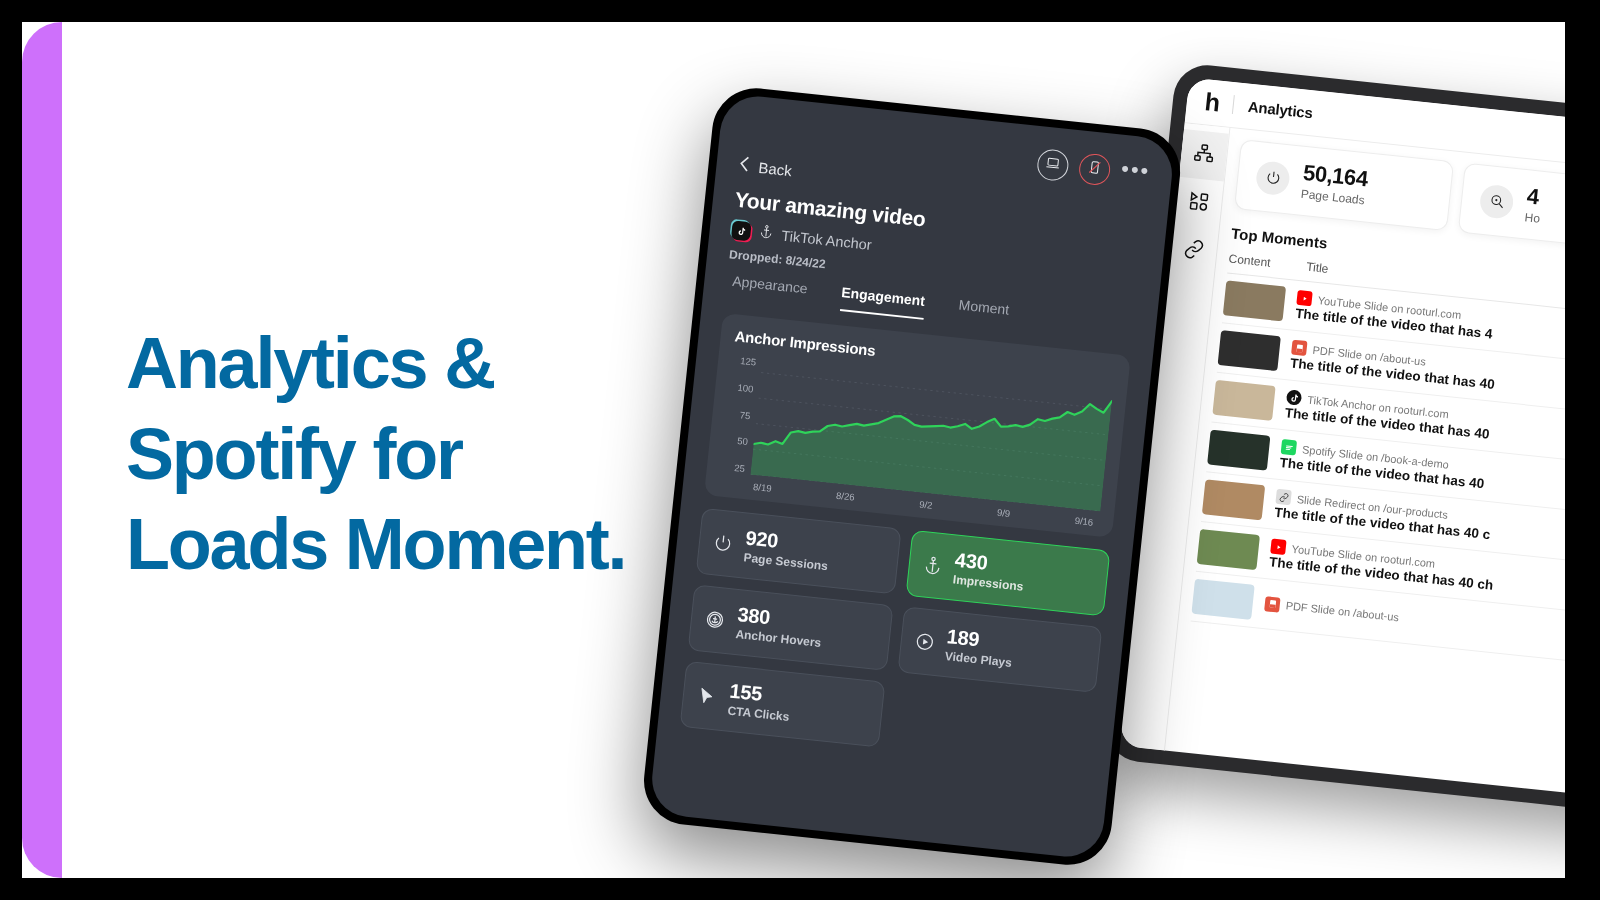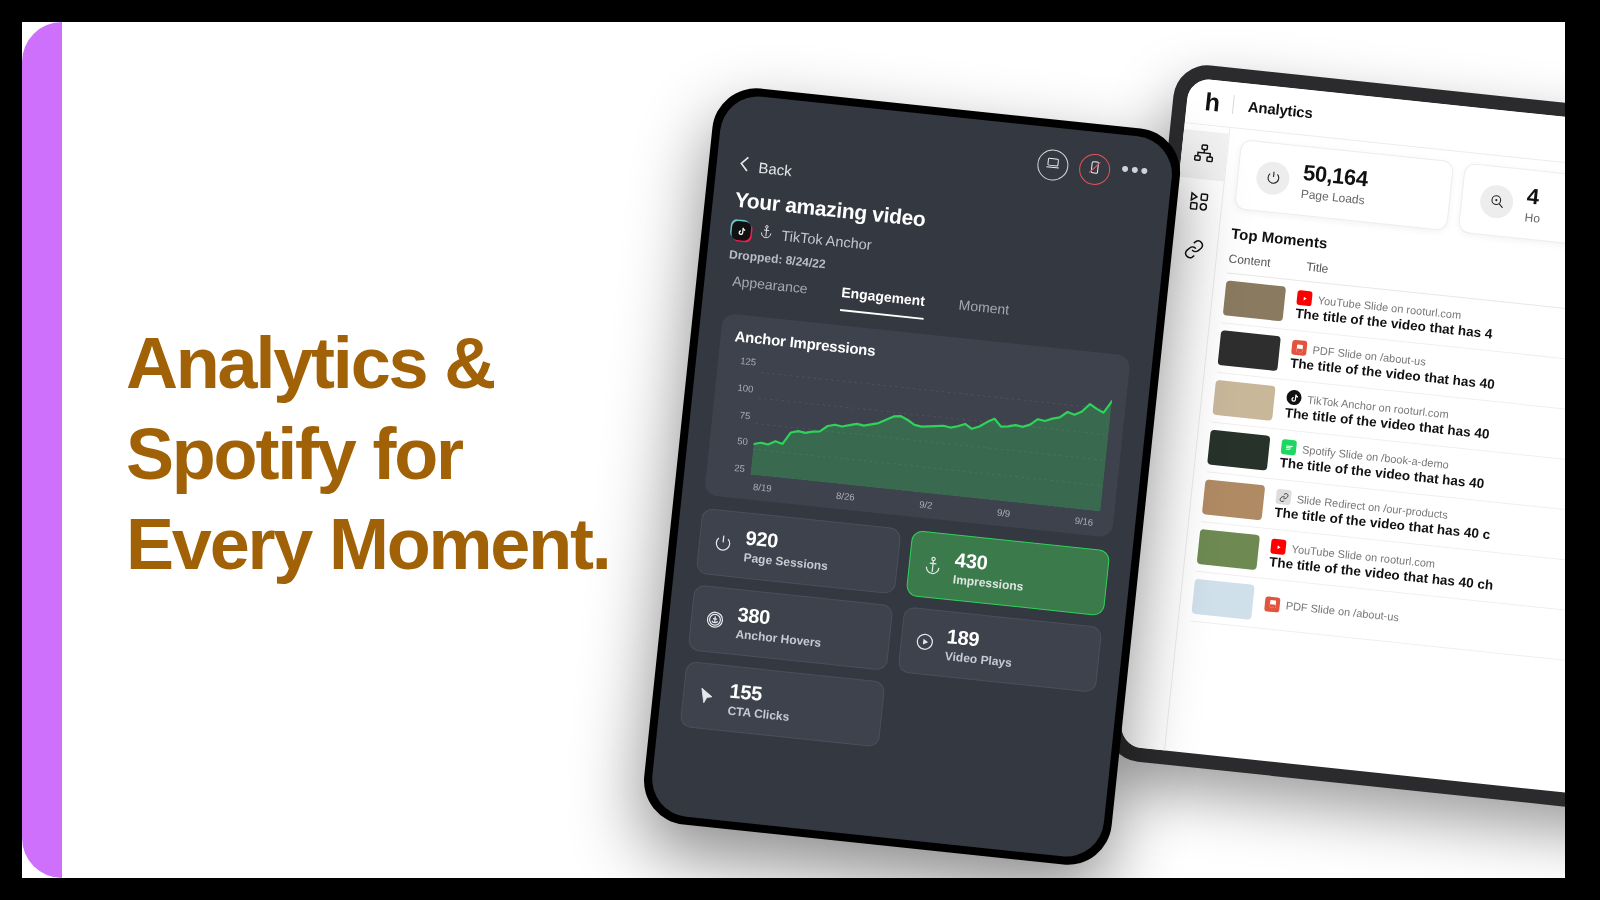--- a/index.html
+++ b/index.html
@@ -28,21 +28,21 @@
 
   
   #headline {
     position:absolute;
     left:104px; top:296px;
     width:600px;
     font-size:72px;
     font-weight:bold;
     line-height:1.26;
     letter-spacing:-2.2px;
-    color:#a16207;
+    color:#0369a1;
   }
   #headline div { white-space:nowrap; }
 
   
   .device { position:absolute; }
 
   
   #tablet {
     left:1155px; top:40px;
     width:620px; height:700px;
@@ -213,21 +213,21 @@
 </head>
 <body>
 
 <div id="canvas">
 
   <div id="accent-bar"></div>
 
   <div id="headline">
     <div>Analytics &amp;</div>
     <div>Spotify for</div>
-    <div>Every Moment.</div>
+    <div>Loads Moment.</div>
   </div>
 
   <div id="tablet" class="device">
     <div id="tablet-frame"></div>
     <div id="tablet-screen">
 
       <div id="tab-topbar">
         <div id="tab-logo">h</div>
         <div id="tab-divider"></div>
         <div id="tab-title">Analytics</div>

